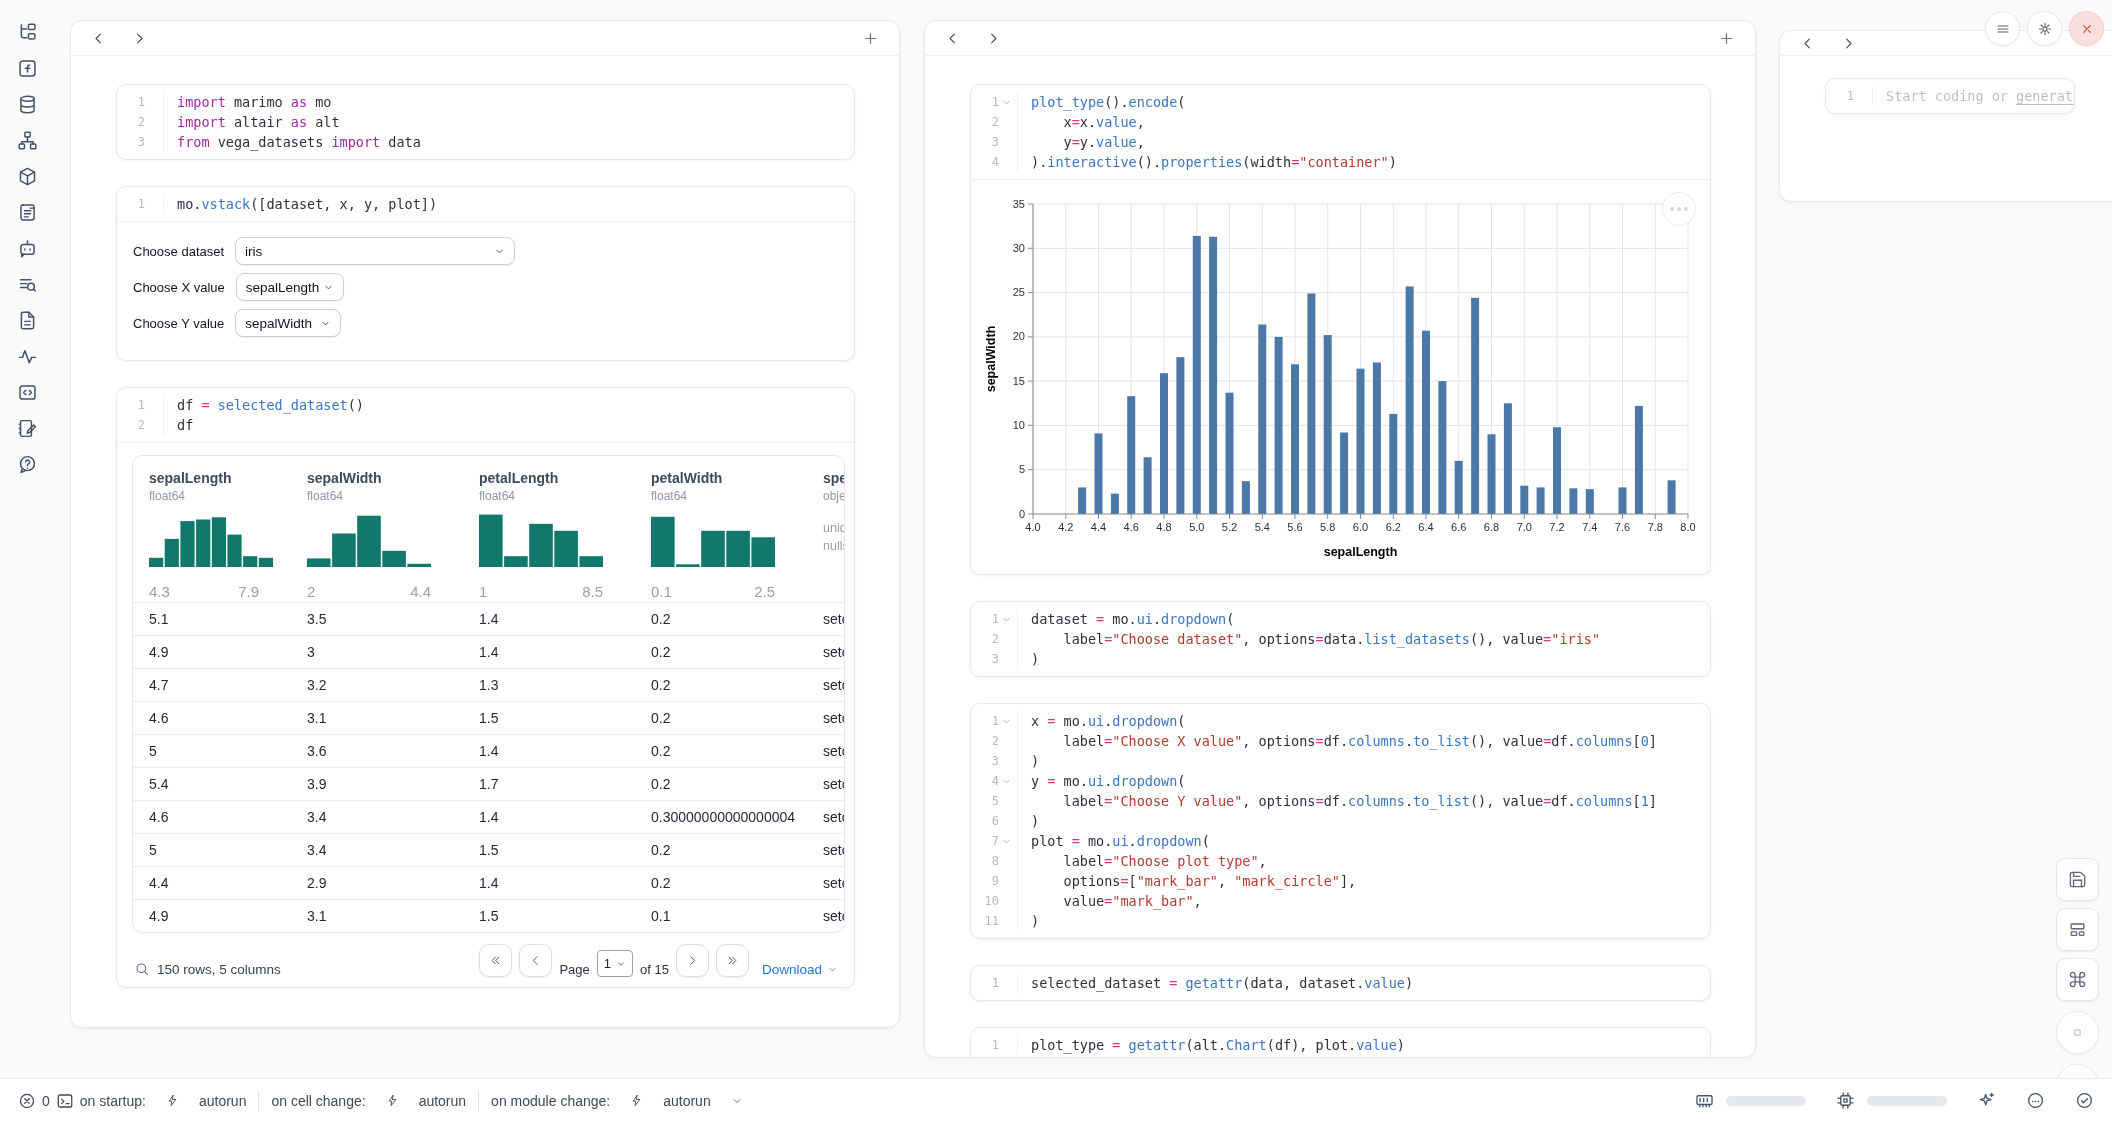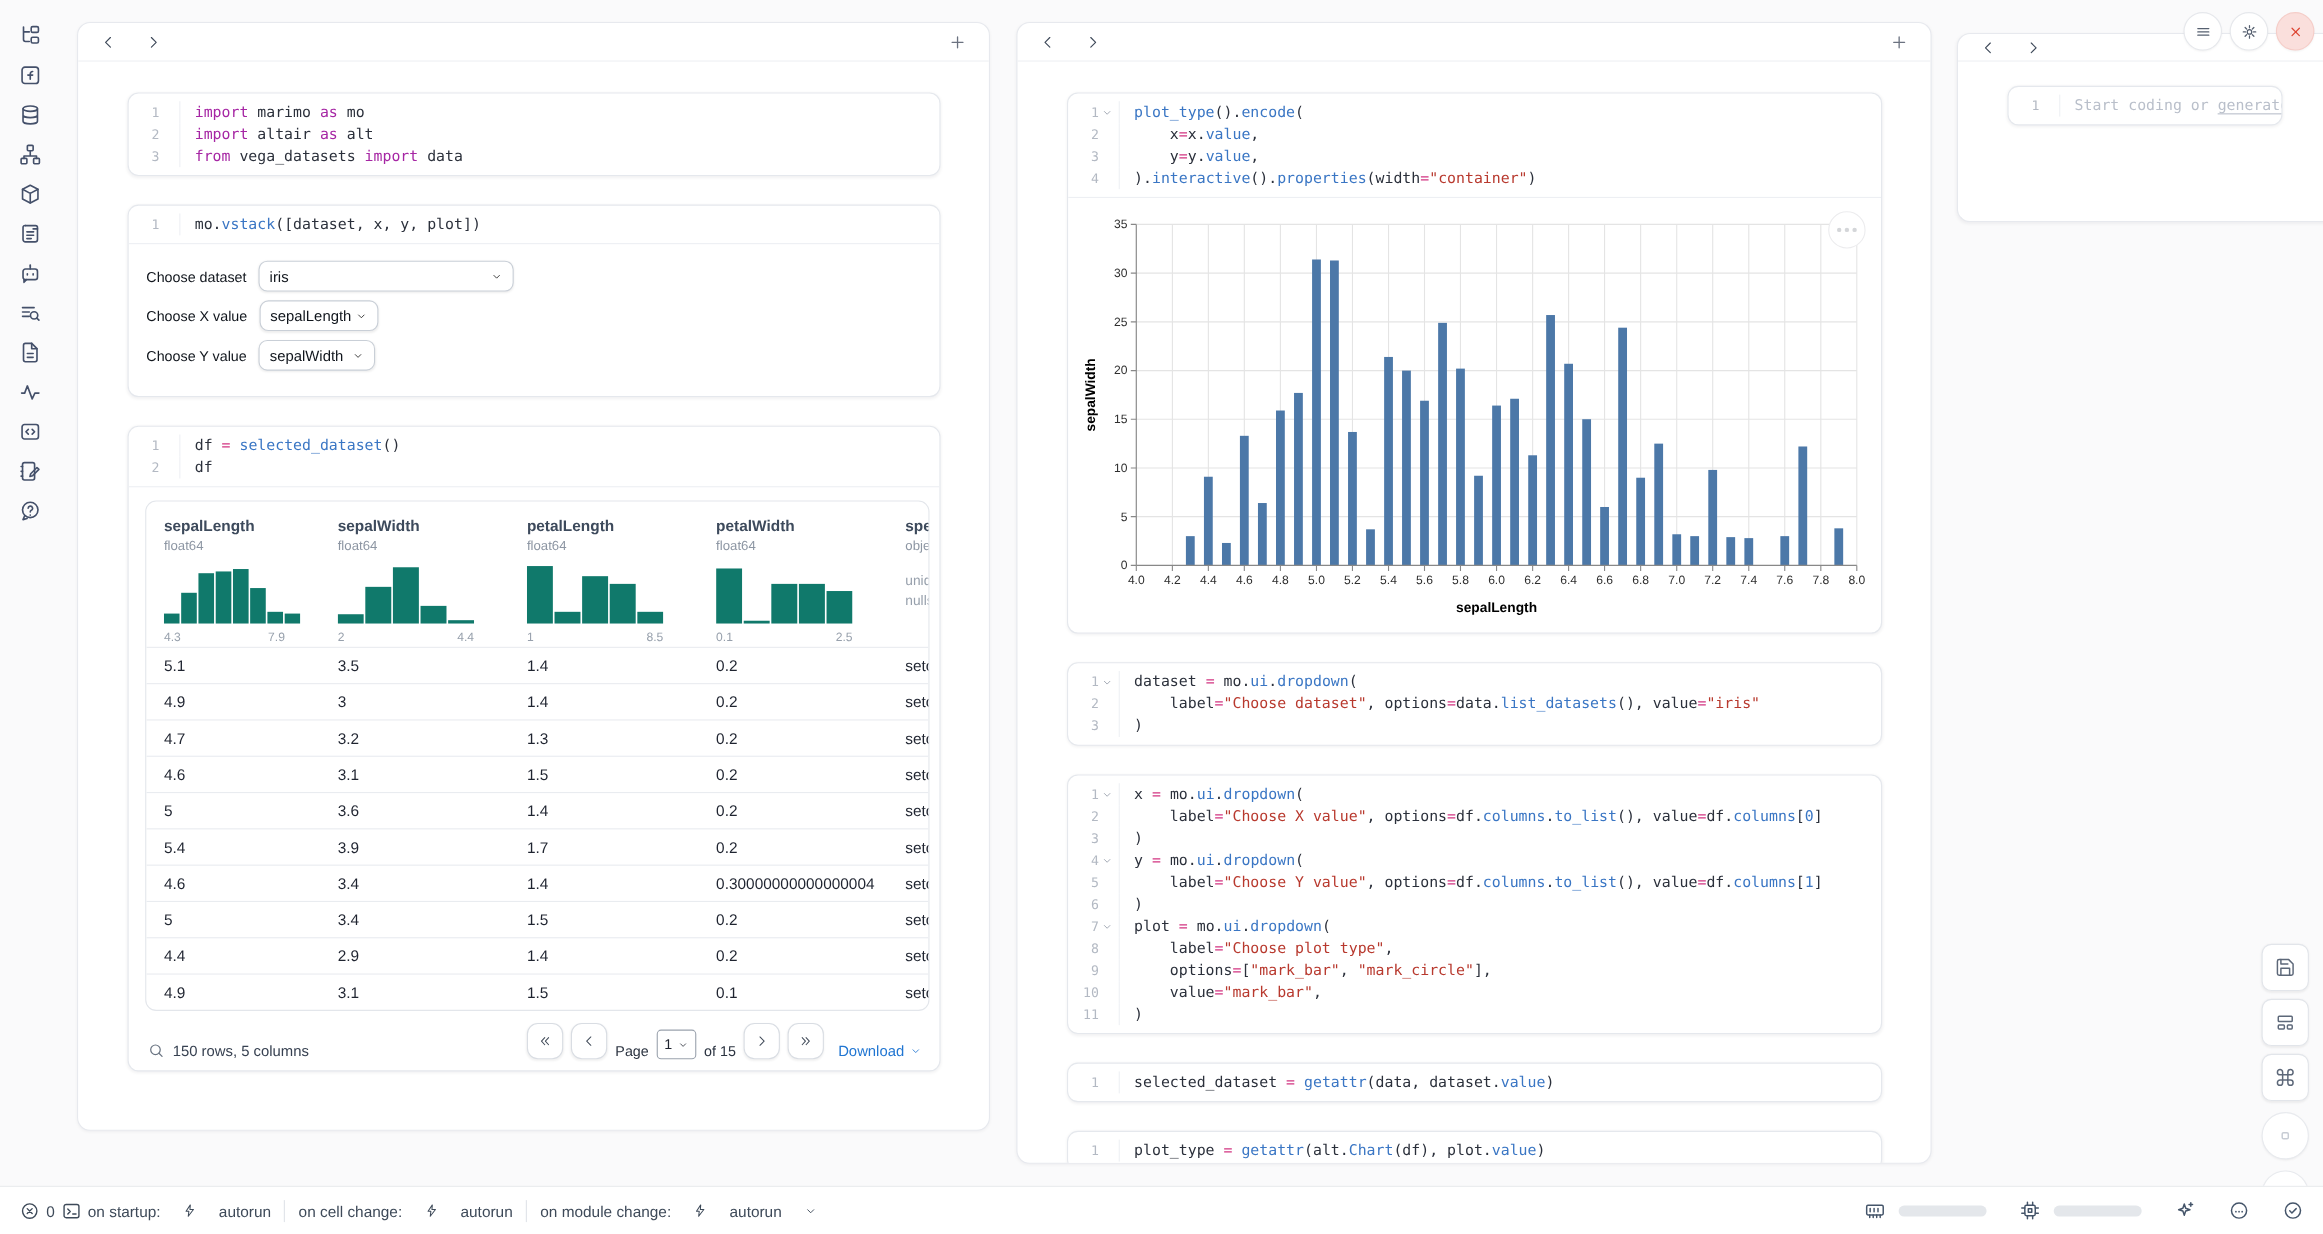--- a/index.html
+++ b/index.html
@@ -47,21 +47,21 @@
   .select .ic{width:11px;height:11px;color:#222}
   
   .tbl-out{padding:12px 14px 10px 15px}
   .tbl-box{border:1px solid #e3e6eb;border-radius:10px;overflow:hidden;width:713px;box-sizing:border-box}
   .tgrid{display:grid;grid-template-columns:158px 172px 172px 172px 1fr}
   .t-head{padding:14px 0 0 16px}
   .h-name{font-weight:bold;font-size:14px;color:#3d4a5c}
   .h-type{font-size:12px;color:#8d96a3;margin-top:3px}
   .t-hist{padding:10px 0 2px 16px;align-items:end}
   .histcell{width:calc(100% - 48px)}
-  .minmax{display:flex;justify-content:space-between;font-size:11px;color:#97a0ac;margin-top:2px}
+  .minmax{display:flex;justify-content:space-between;font-size:15px;color:#97a0ac;margin-top:12px}
   .meta{font-size:12.5px;color:#97a0ac;line-height:18px;align-self:start;margin-top:6px}
   .t-row{height:33px;align-items:center;border-top:1px solid #e9ecf0;font-size:14px;color:#1f2430;padding-left:16px;box-sizing:border-box}
   .tbl-foot{display:flex;align-items:flex-end;margin-top:10px;gap:7px;padding:0 2px;height:34px}
   .foot-sum{font-size:13.5px;color:#374151}
   .pg-btn{width:31px;height:31px;border:1px solid #d9dde3;border-radius:10px;display:flex;align-items:center;
           justify-content:center;color:#414b59;background:#fff;box-shadow:0 1px 2px rgba(0,0,0,.06);cursor:pointer}
   .pg-btn .ic{width:13px;height:13px}
   .pg-text{font-size:13px;color:#2b3340}
   .pg-select{display:flex;align-items:center;gap:5px;border:1px solid #9aa2ad;border-radius:4px;height:25px;
              padding:0 6px;font-size:13px;background:#fff;cursor:pointer}
@@ -244,21 +244,21 @@
               <span class="num">1</span>
               <span class="foldslot ic"></span>
             </span>
             <span class="ct"><span class="tok-pl">mo.</span><span class="tok-fn">vstack</span><span class="tok-pl">([dataset, x, y, plot])</span></span>
           </div>
         </div>
         <div class="out">
           <div class="dd-out">
             <div class="dd-row">
               <span class="dd-label">Choose dataset</span>
-              <span class="select" style="width: 232px;">
+              <span class="select" style="width: 280px;">
                 <span>iris</span>
                 <span class="ic">
                   <svg viewBox="0 0 24 24">
                     <path d="M6.5 9.5 12 15l5.5-5.5"></path>
                   </svg>
                 </span>
               </span>
             </div>
             <div class="dd-row">
               <span class="dd-label">Choose X value</span>

